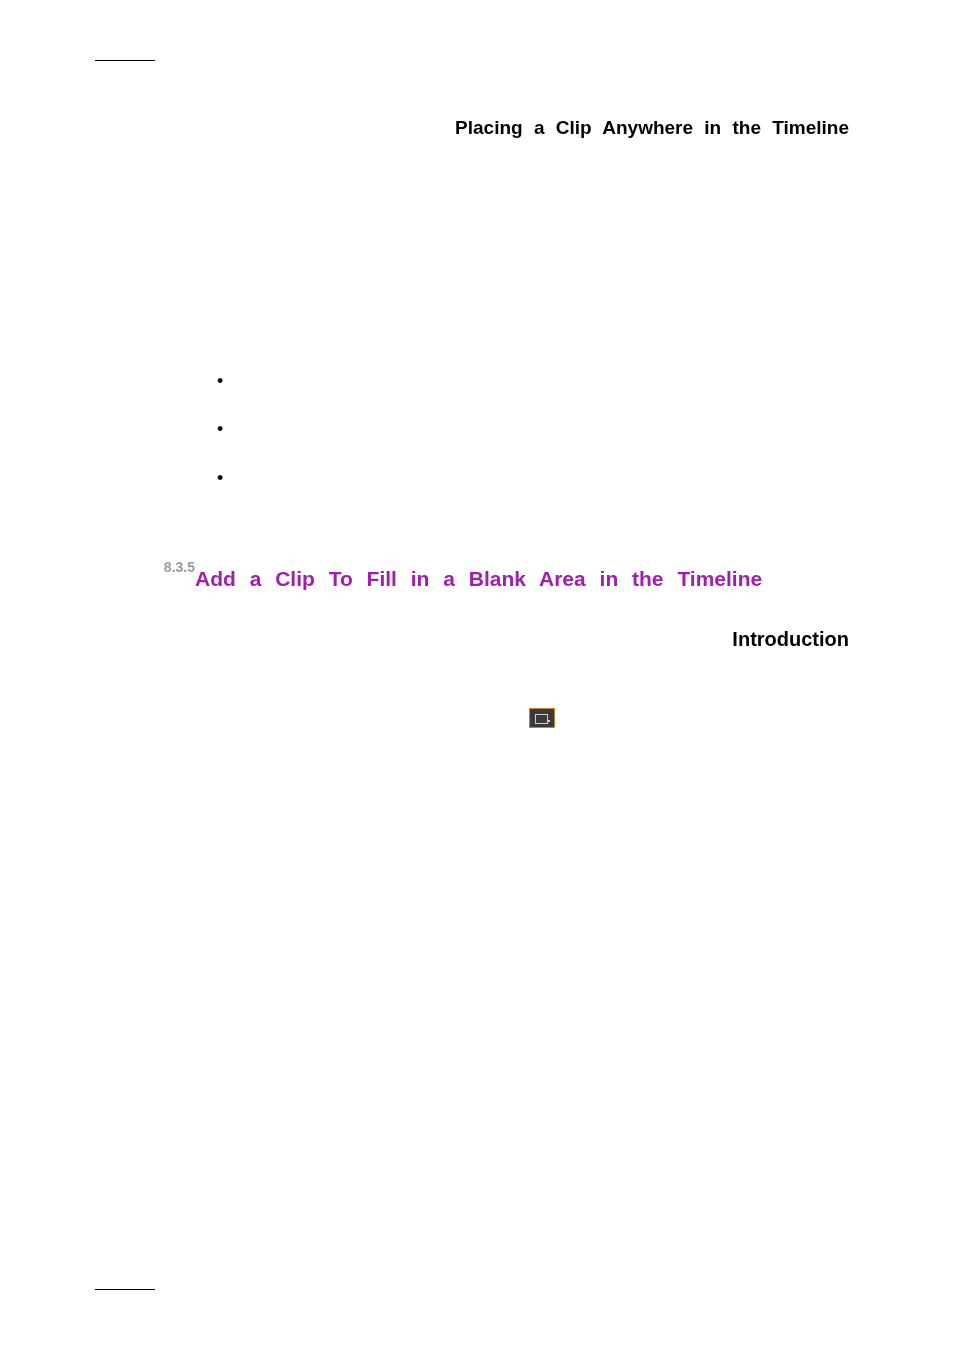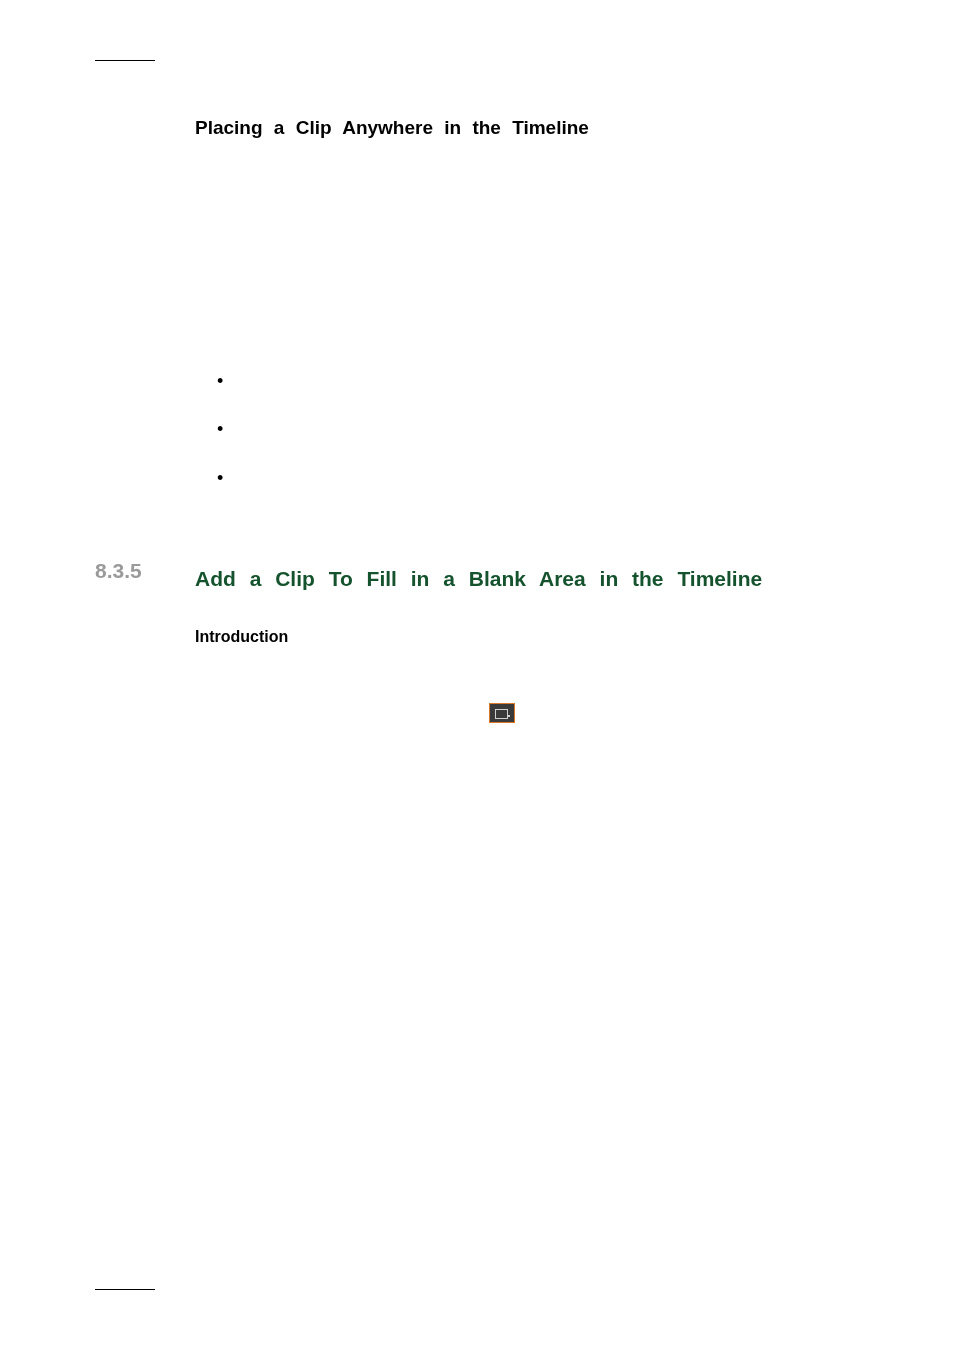--- a/index.html
+++ b/index.html
@@ -6,20 +6,21 @@
   body {
     font-family: Arial, Helvetica, sans-serif;
     background: #ffffff;
     width: 954px;
     height: 1350px;
     position: relative;
     color: #000;
   }
   .page {
     padding: 60px 95px 60px 95px;
+    text-align: right;
   }
   .top-rule {
     border-top: 1px solid #000;
     width: 60px;
     margin-bottom: 50px;
     margin-left: 0;
   }
   .bottom-rule {
     border-top: 1px solid #000;
     width: 60px;
@@ -66,36 +67,36 @@
     left: -8px;
     top: -2px;
   }
   .section-row {
     display: flex;
     margin-top: 70px;
     margin-bottom: 28px;
   }
   .section-number {
     font-weight: bold;
-    font-size: 21px;
+    font-size: 14px;
     color: #9a9a9a;
     width: 100px;
     flex-shrink: 0;
     word-spacing: 2px;
   }
   .section-title {
     font-weight: bold;
     font-size: 21px;
-    color: #14532d;
+    color: #a21caf;
     line-height: 1.95;
     word-spacing: 8px;
   }
   .sub-heading {
     font-weight: bold;
-    font-size: 16px;
+    font-size: 20px;
     margin-top: 20px;
     margin-bottom: 14px;
     word-spacing: 4px;
   }
   .inline-icon {
     display: inline-block;
     width: 26px;
     height: 20px;
     background: #3a3a3a;
     border: 1px solid #d87a2a;

